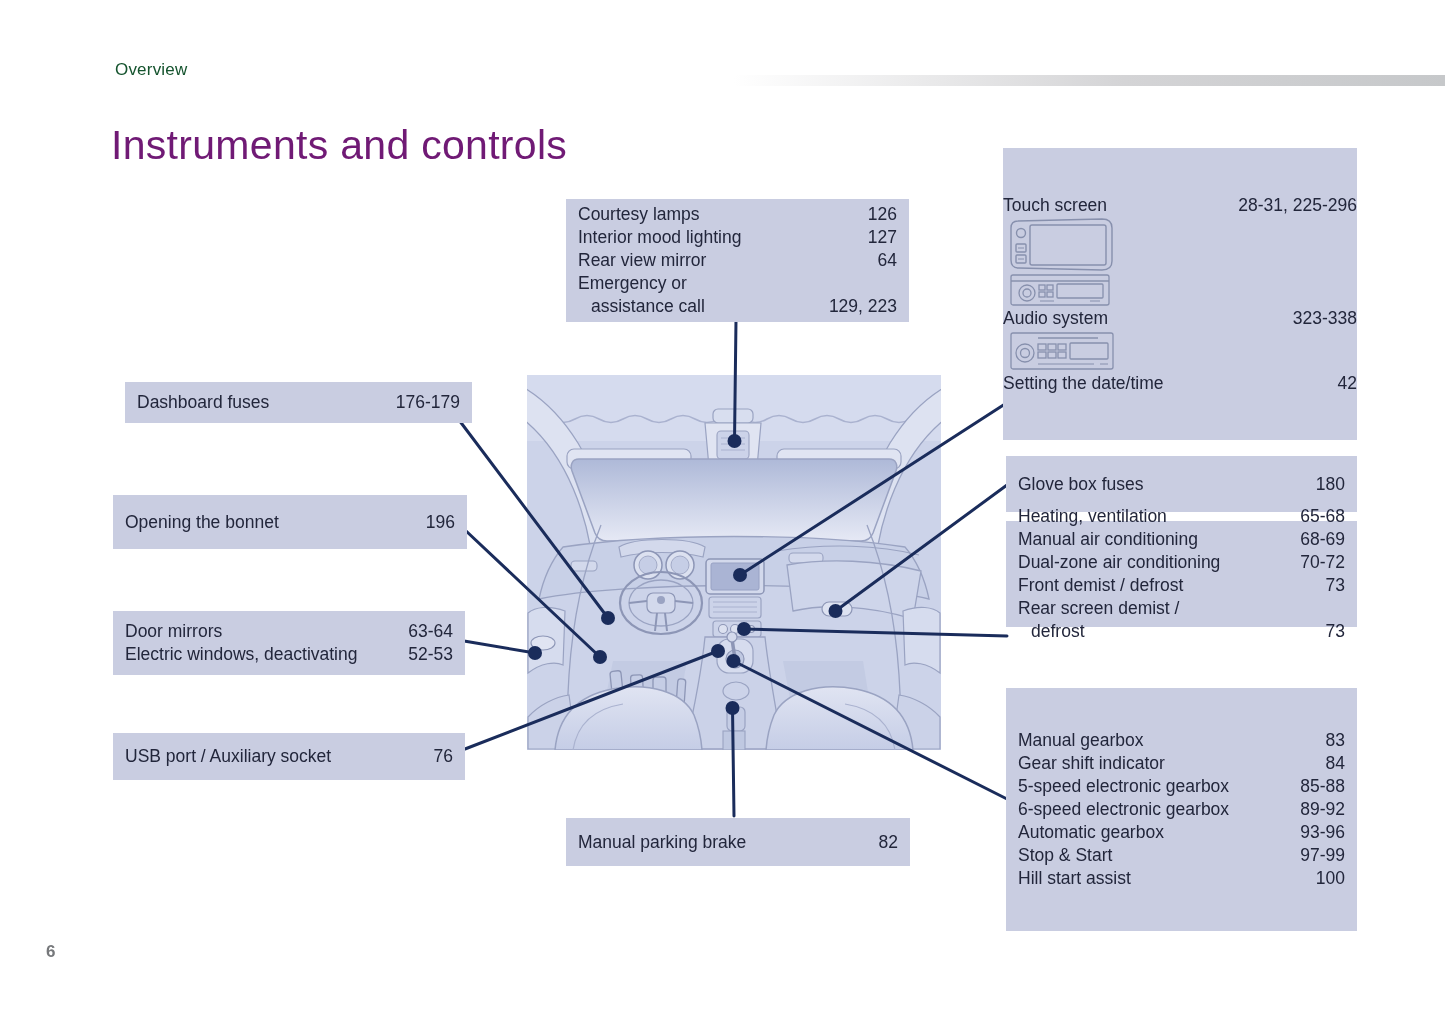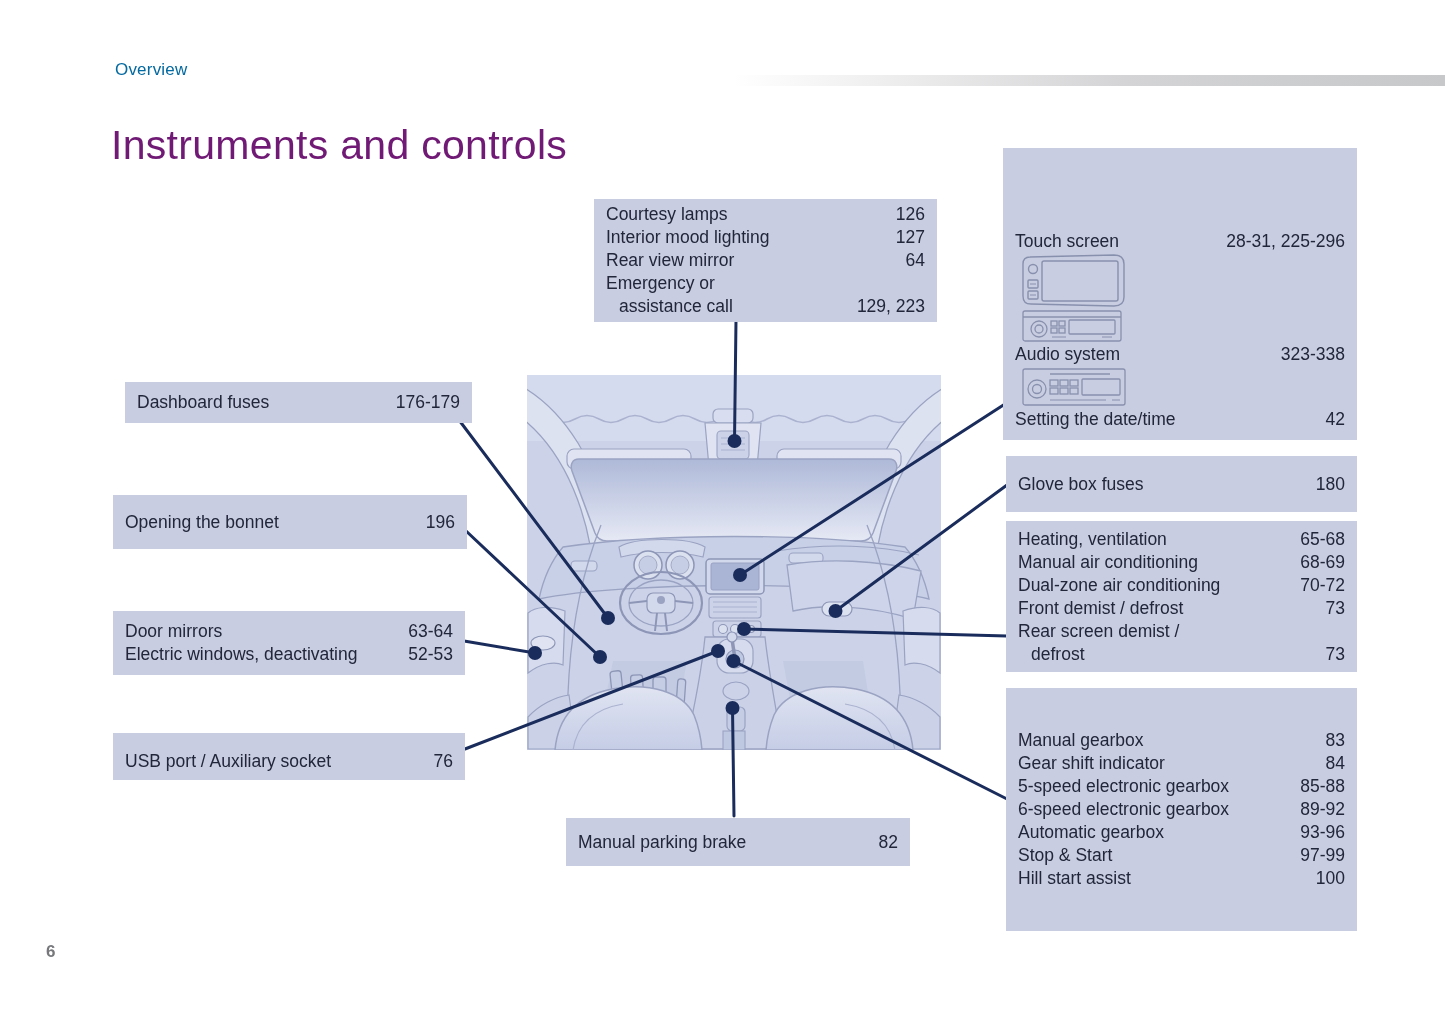--- a/index.html
+++ b/index.html
@@ -4,21 +4,21 @@
 <style>
   html,body{margin:0;padding:0;}
   body{
     width:1445px;height:1019px;position:relative;overflow:hidden;
     background:#ffffff;
     font-family:"Liberation Sans", sans-serif;
     -webkit-font-smoothing:antialiased;
   }
   #overview-label{
     position:absolute;left:115px;top:60px;
-    font-size:17px;color:#0369a1;letter-spacing:.2px;
+    font-size:17px;color:#14532d;letter-spacing:.2px;
   }
   #grad-bar{
     position:absolute;left:733px;top:75px;width:712px;height:11px;
     background:linear-gradient(to right, rgba(255,255,255,0) 0%, #d4d4d6 55%, #c6c8ca 100%);
   }
   #page-title{
     position:absolute;left:111px;top:122px;
     font-size:41px;color:#701a75;letter-spacing:.3px;
   }
   #page-number{
@@ -33,29 +33,29 @@
     background:#c9cde1;color:#22263b;
     font-size:17.5px;line-height:23px;
     padding:7px 12px;
     display:flex;flex-direction:column;justify-content:center;
   }
   .row{display:flex;align-items:flex-end;}
   .lab{flex:1;}
   .lab .l2{padding-left:13px;}
   .num{white-space:nowrap;text-align:right;}
 
-  #panel-courtesy  {left:594px;  top:199px; width:343px; height:123px;}
-  #panel-media     {left:1003px; top:148px; width:354px; height:292px; justify-content:flex-end; padding:9px 12px;}
+  #panel-courtesy  {left:566px;  top:199px; width:343px; height:123px;}
+  #panel-media     {left:1003px; top:148px; width:354px; height:292px; justify-content:center; padding:9px 0;}
   #panel-glovebox  {left:1006px; top:456px; width:351px; height:56px;}
-  #panel-heating   {left:1006px; top:521px; width:351px; height:151px;}
+  #panel-heating   {left:1006px; top:521px; width:351px; height:106px;}
   #panel-gearbox   {left:1006px; top:688px; width:351px; height:243px;}
   #panel-dashfuses {left:113px;  top:382px; width:347px; height:41px;margin-left:12px;}
   #panel-bonnet    {left:113px;  top:495px; width:354px; height:54px;}
   #panel-mirrors   {left:113px;  top:611px; width:352px; height:64px;}
-  #panel-usb       {left:113px;  top:733px; width:352px; height:47px;justify-content:flex-end;}
+  #panel-usb       {left:113px;  top:733px; width:352px; height:47px;}
   #panel-parking   {left:566px;  top:818px; width:344px; height:48px;}
 
   .mediaicon{margin-left:7px;flex:none;}
 </style>
 </head>
 <body>
 
 <div id="overview-label">Overview</div>
 <div id="grad-bar"></div>
 <div id="page-title">Instruments and controls</div>

